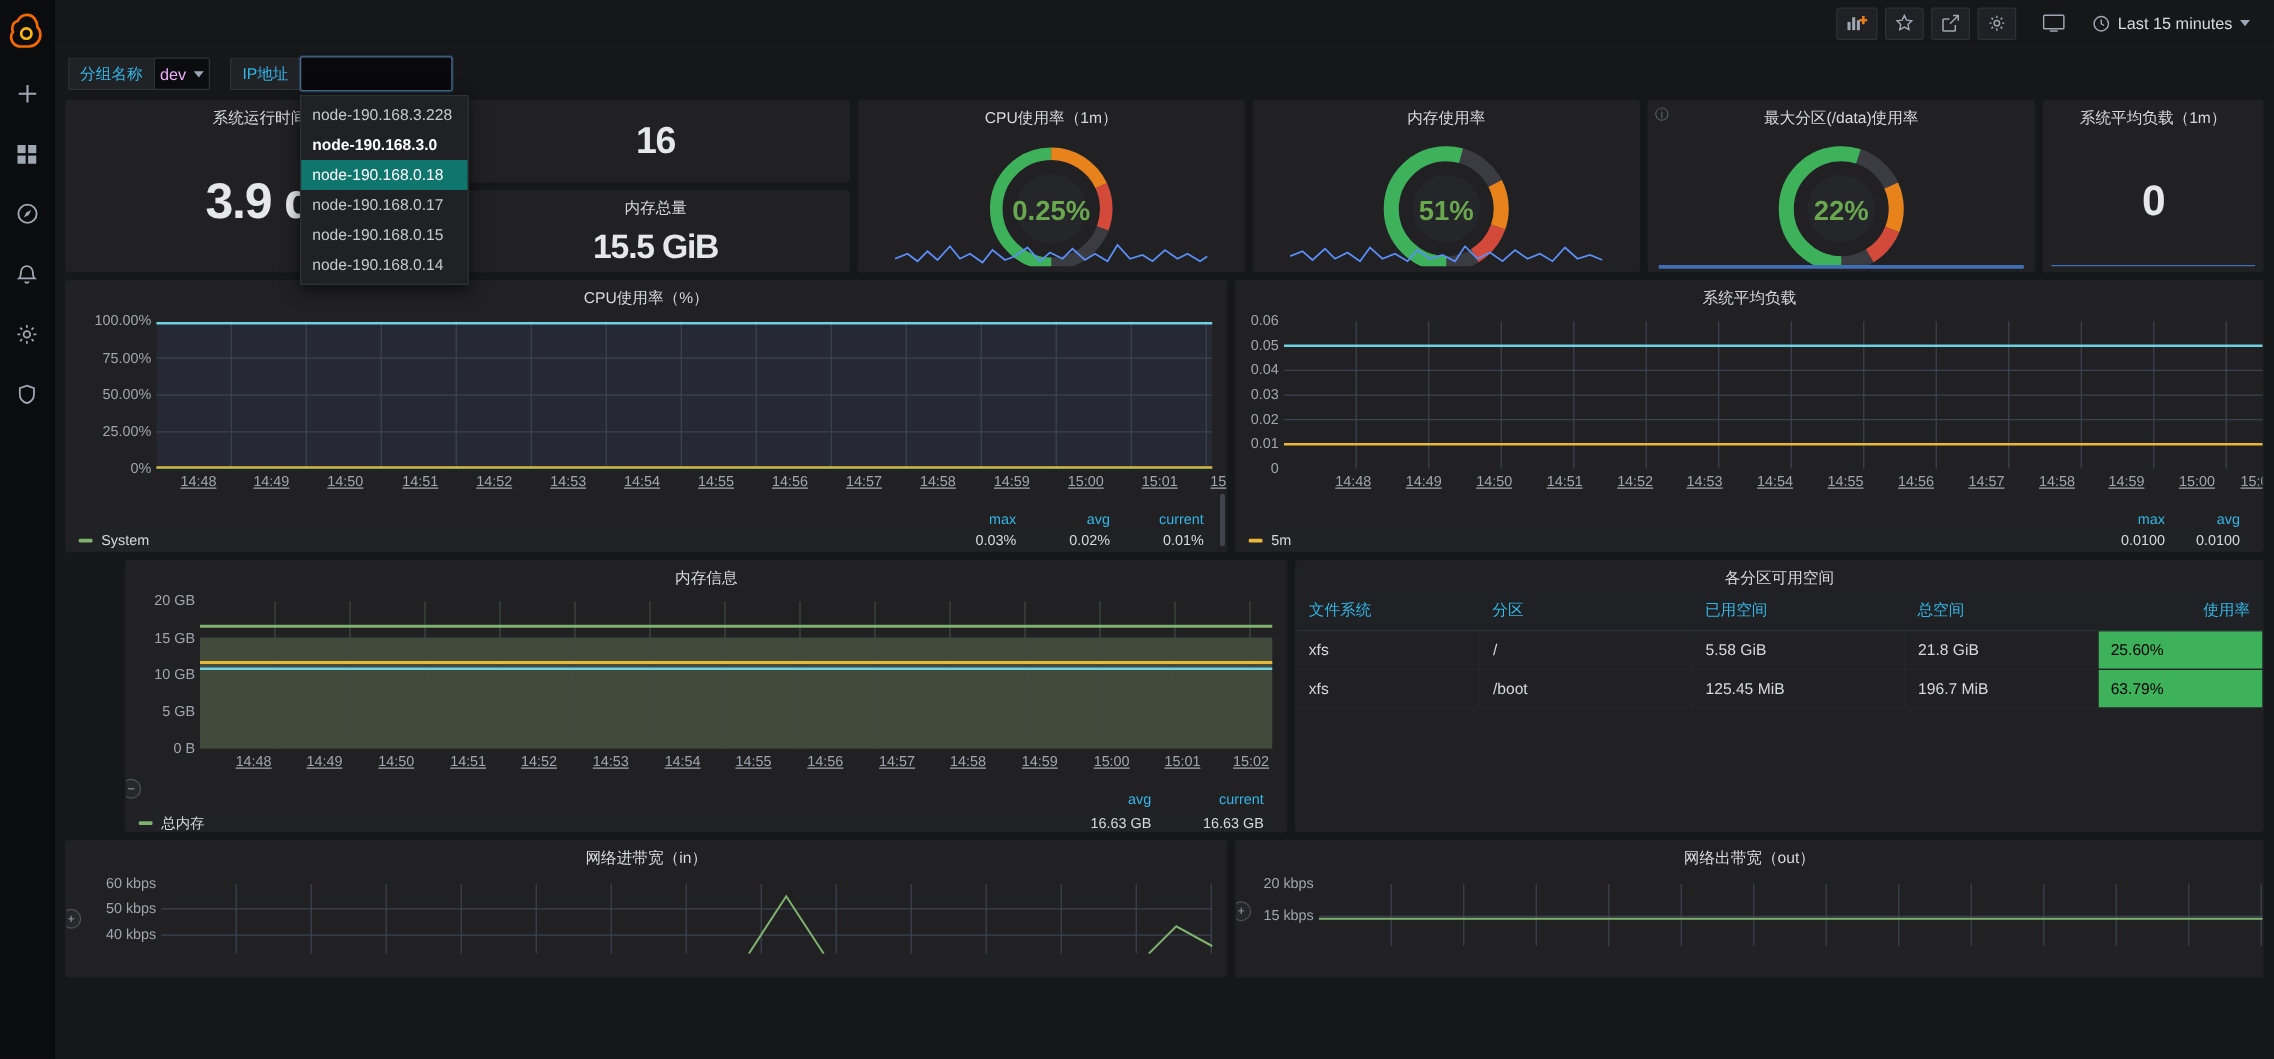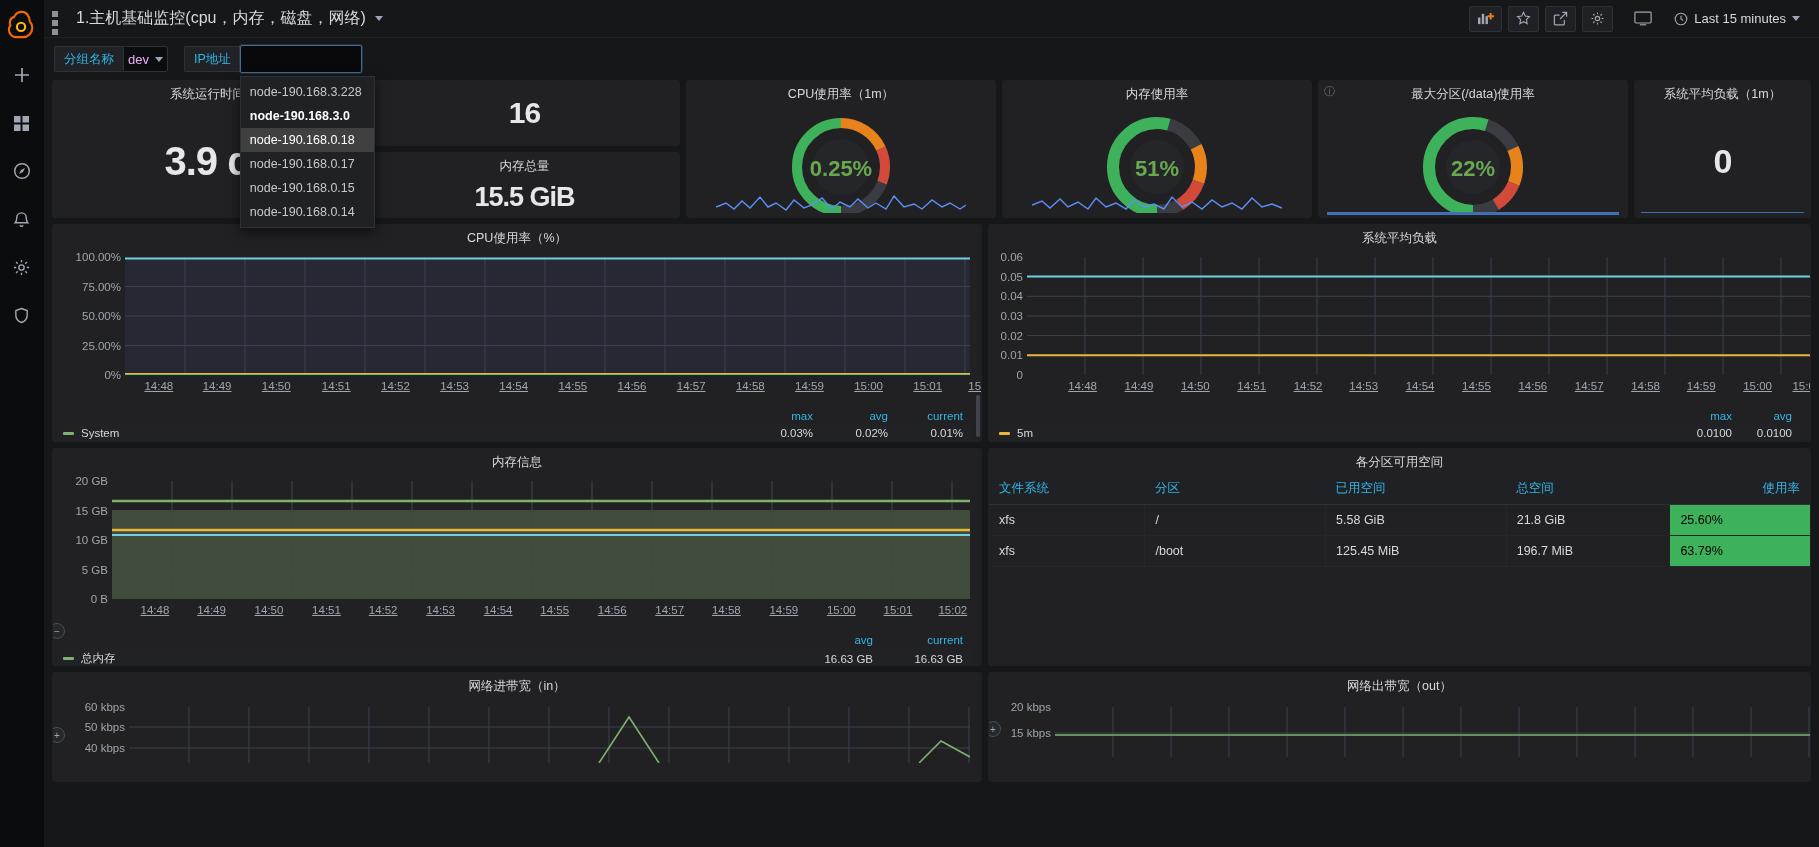--- a/index.html
+++ b/index.html
@@ -72,21 +72,21 @@
   }
   .var-wrap { position:relative; }
 
   
   .dropdown {
     position:absolute; top:31px; left:0; width:135px; z-index:60;
     background:#1f2124; border:1px solid #2c3235; box-shadow:0 4px 12px rgba(0,0,0,.6);
     padding:3px 0;
   }
   .dd-item { padding:5px 9px; font-size:12.5px; color:#c7c9cc; white-space:nowrap; cursor:pointer; }
-  .dd-item.sel { background:#404040; color:#fff; }
+  .dd-item.sel { background:#0f766e; color:#fff; }
   .dd-item.bold { color:#fff; font-weight:bold; }
 
   
   .board { flex:1 1 auto; overflow:hidden; padding:0 8px 6px 8px; }
   .row { display:flex; gap:6px; margin-bottom:6px; }
   .panel {
     background:#212124; border:1px solid #1f2124; border-radius:3px;
     display:flex; flex-direction:column; position:relative; overflow:hidden;
   }
   .ptitle { text-align:center; font-size:12.5px; color:#d8d9da; padding:5px 0 2px 0; font-weight:500; }
@@ -172,30 +172,20 @@
     <div class="nav-ico">
       <svg width="17" height="17" viewBox="0 0 18 18">
           <path d="M9 1.6l6 2.2v5c0 4-2.8 6.6-6 7.6-3.2-1-6-3.6-6-7.6v-5z" fill="none" stroke="#9fa7b3" stroke-width="1.5"></path>
         </svg>
     </div>
   </nav>
 
   <div class="main">
 
     <div class="topbar">
-      <div class="dash-title">
-        <span class="grid-ico">
-            <i></i>
-            <i></i>
-            <i></i>
-            <i></i>
-          </span>
-        <span>1.主机基础监控(cpu，内存，磁盘，网络)</span>
-        <span class="caret"></span>
-      </div>
       <div class="topbar-spacer"></div>
 
       <div class="tb-btn">
         <svg width="17" height="15" viewBox="0 0 18 16">
           <rect x="1" y="7" width="2.6" height="7" fill="#9fa7b3"></rect>
             <rect x="5" y="3" width="2.6" height="11" fill="#9fa7b3"></rect>
           <rect x="9" y="5.5" width="2.6" height="8.5" fill="#9fa7b3"></rect>
           <path d="M14.5 2v7M11 5.5h7" stroke="#eb7b18" stroke-width="2.2"></path>
         </svg>
       </div>
@@ -487,21 +477,21 @@
               </tr>
 
             </tbody>
               </table>
           </div>
         </div>
       </div>
 
       <div class="row" style="height:218px;">
 
-        <div class="panel" style="width:930px;">
+        <div class="panel" style="width:930px;margin-left:48px;">
           <div class="ptitle">内存信息</div>
           <div class="plot" style="height:133px;margin:2px 14px 0 0;">
             <div style="position:absolute;left:0;top:6px;width:55px;height:118px;">
               <div class="yl" style="top:0;">20 GB</div>
               <div class="yl" style="top:29.5px;">15 GB</div>
               <div class="yl" style="top:59px;">10 GB</div>
               <div class="yl" style="top:88.5px;">5 GB</div>
               <div class="yl" style="top:118px;">0 B</div>
             </div>
             <svg style="position:absolute;left:59px;top:6px;" width="858" height="118" viewBox="0 0 858 118" preserveAspectRatio="none">

